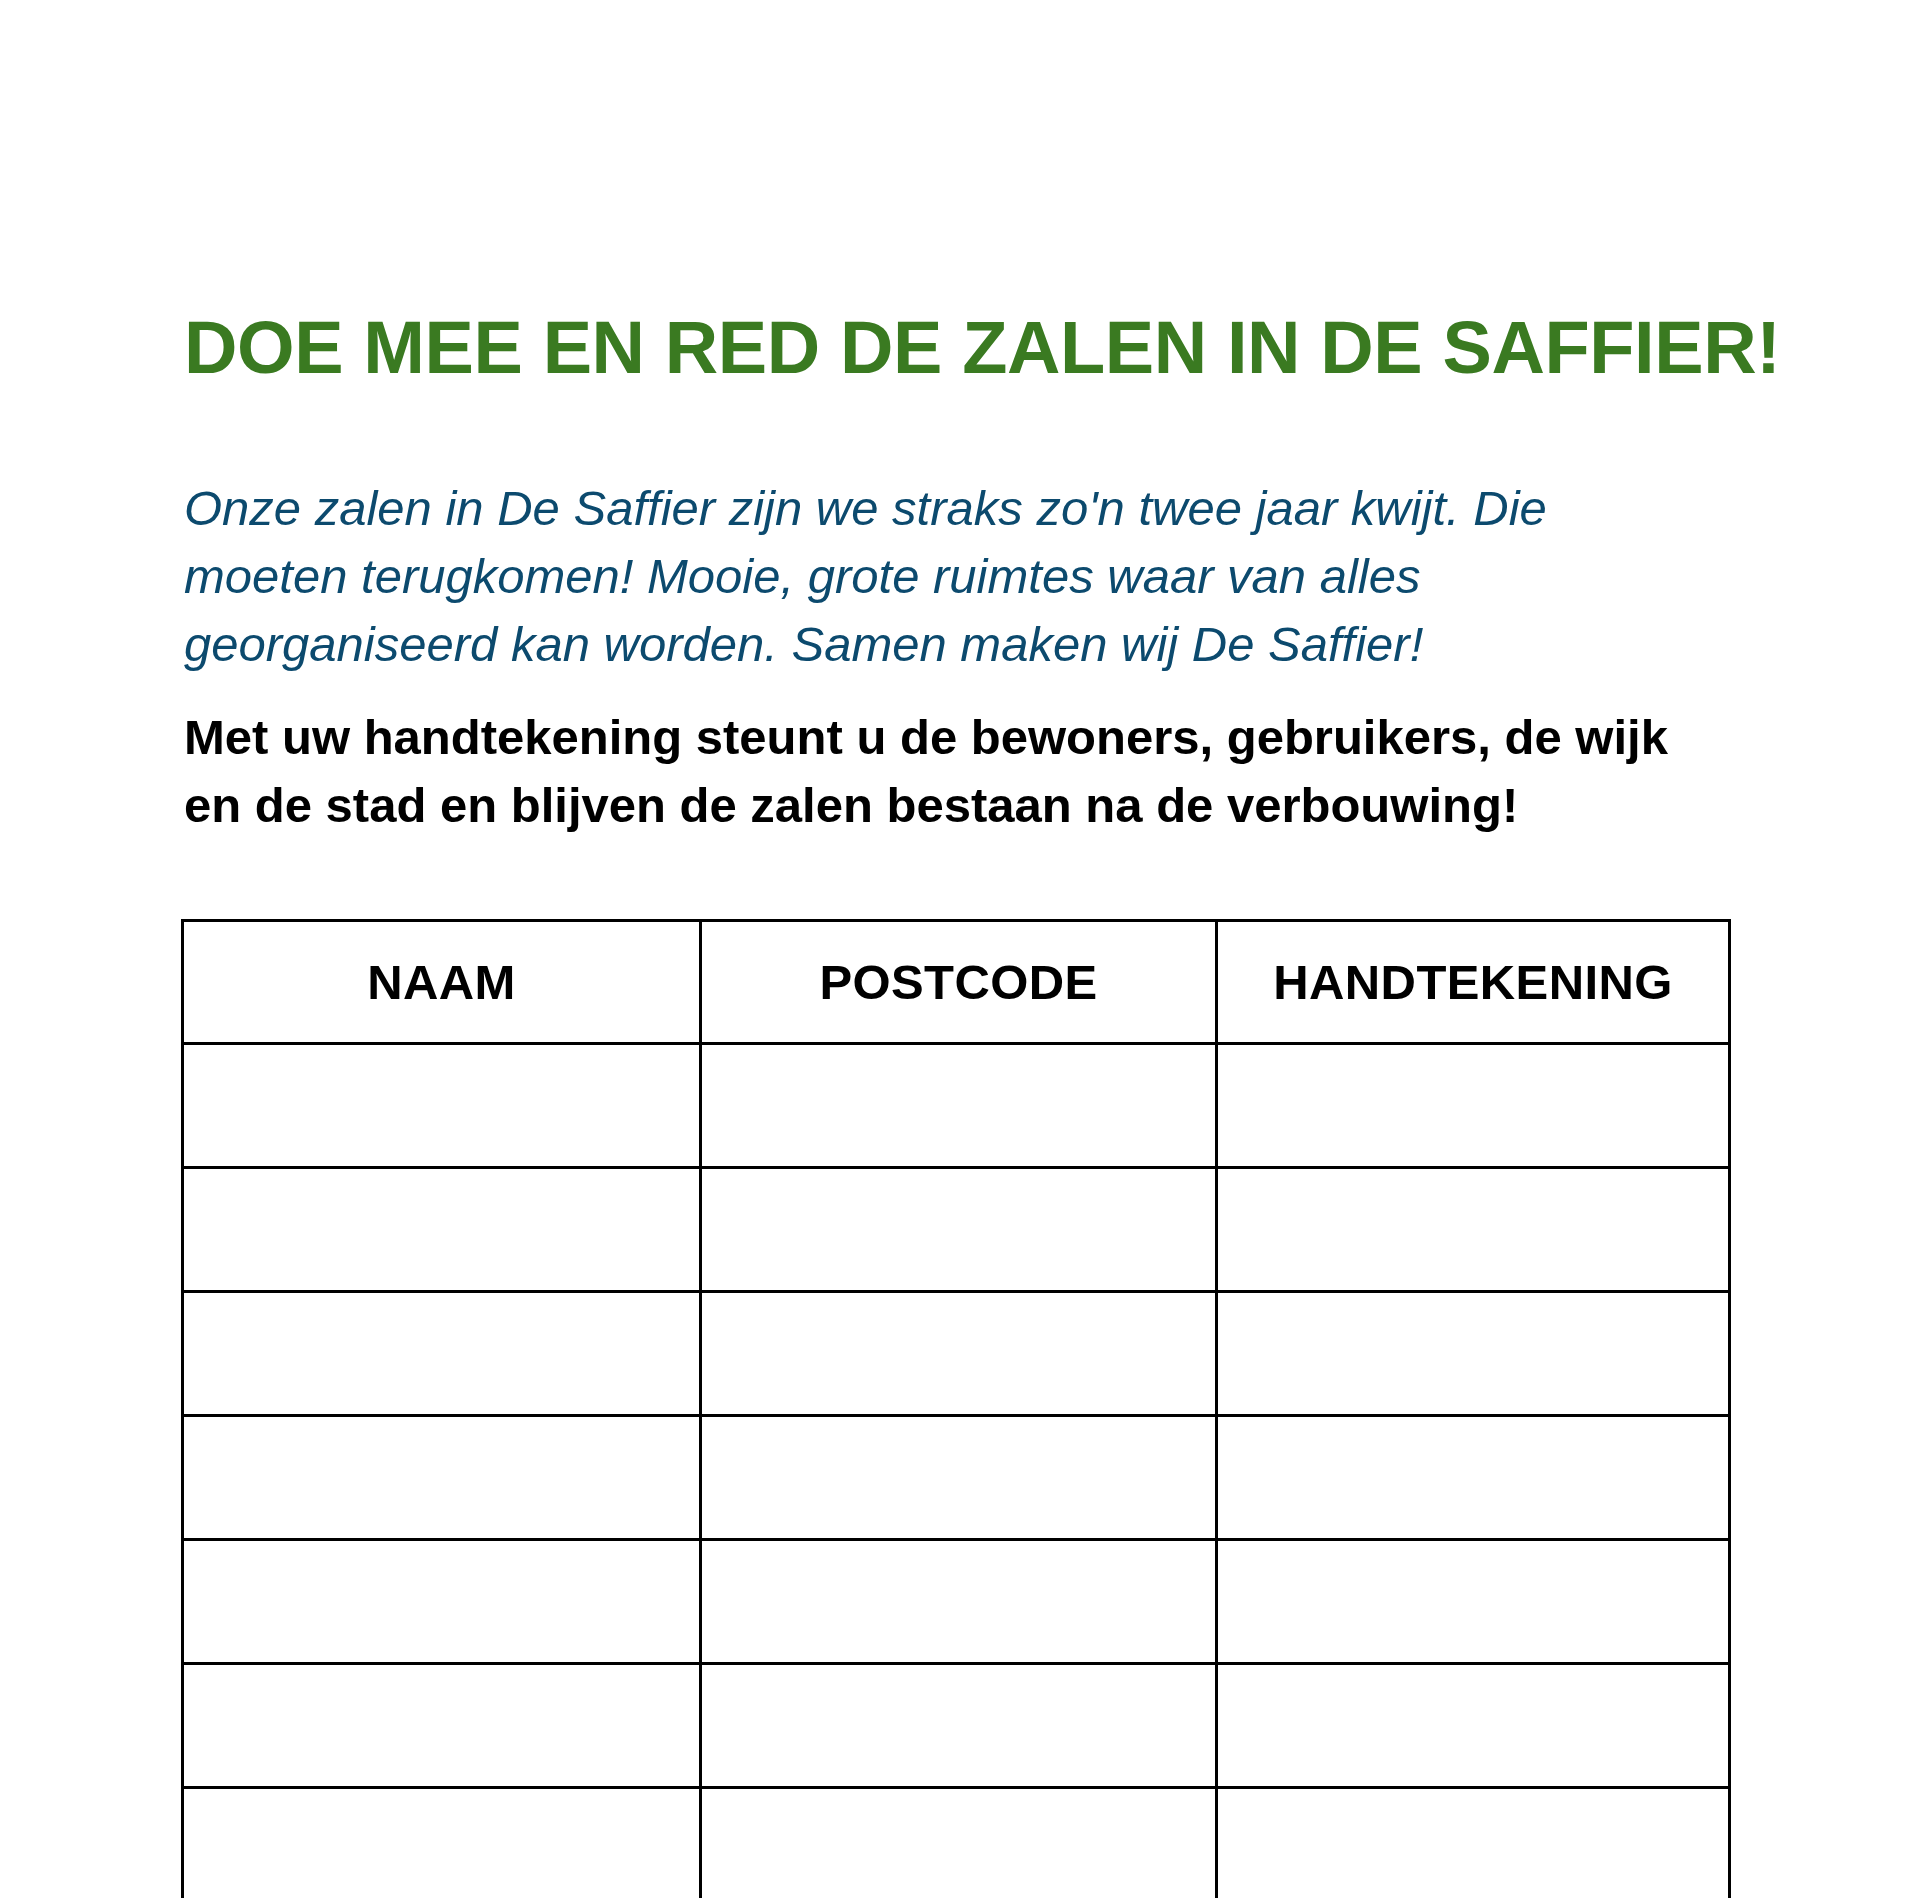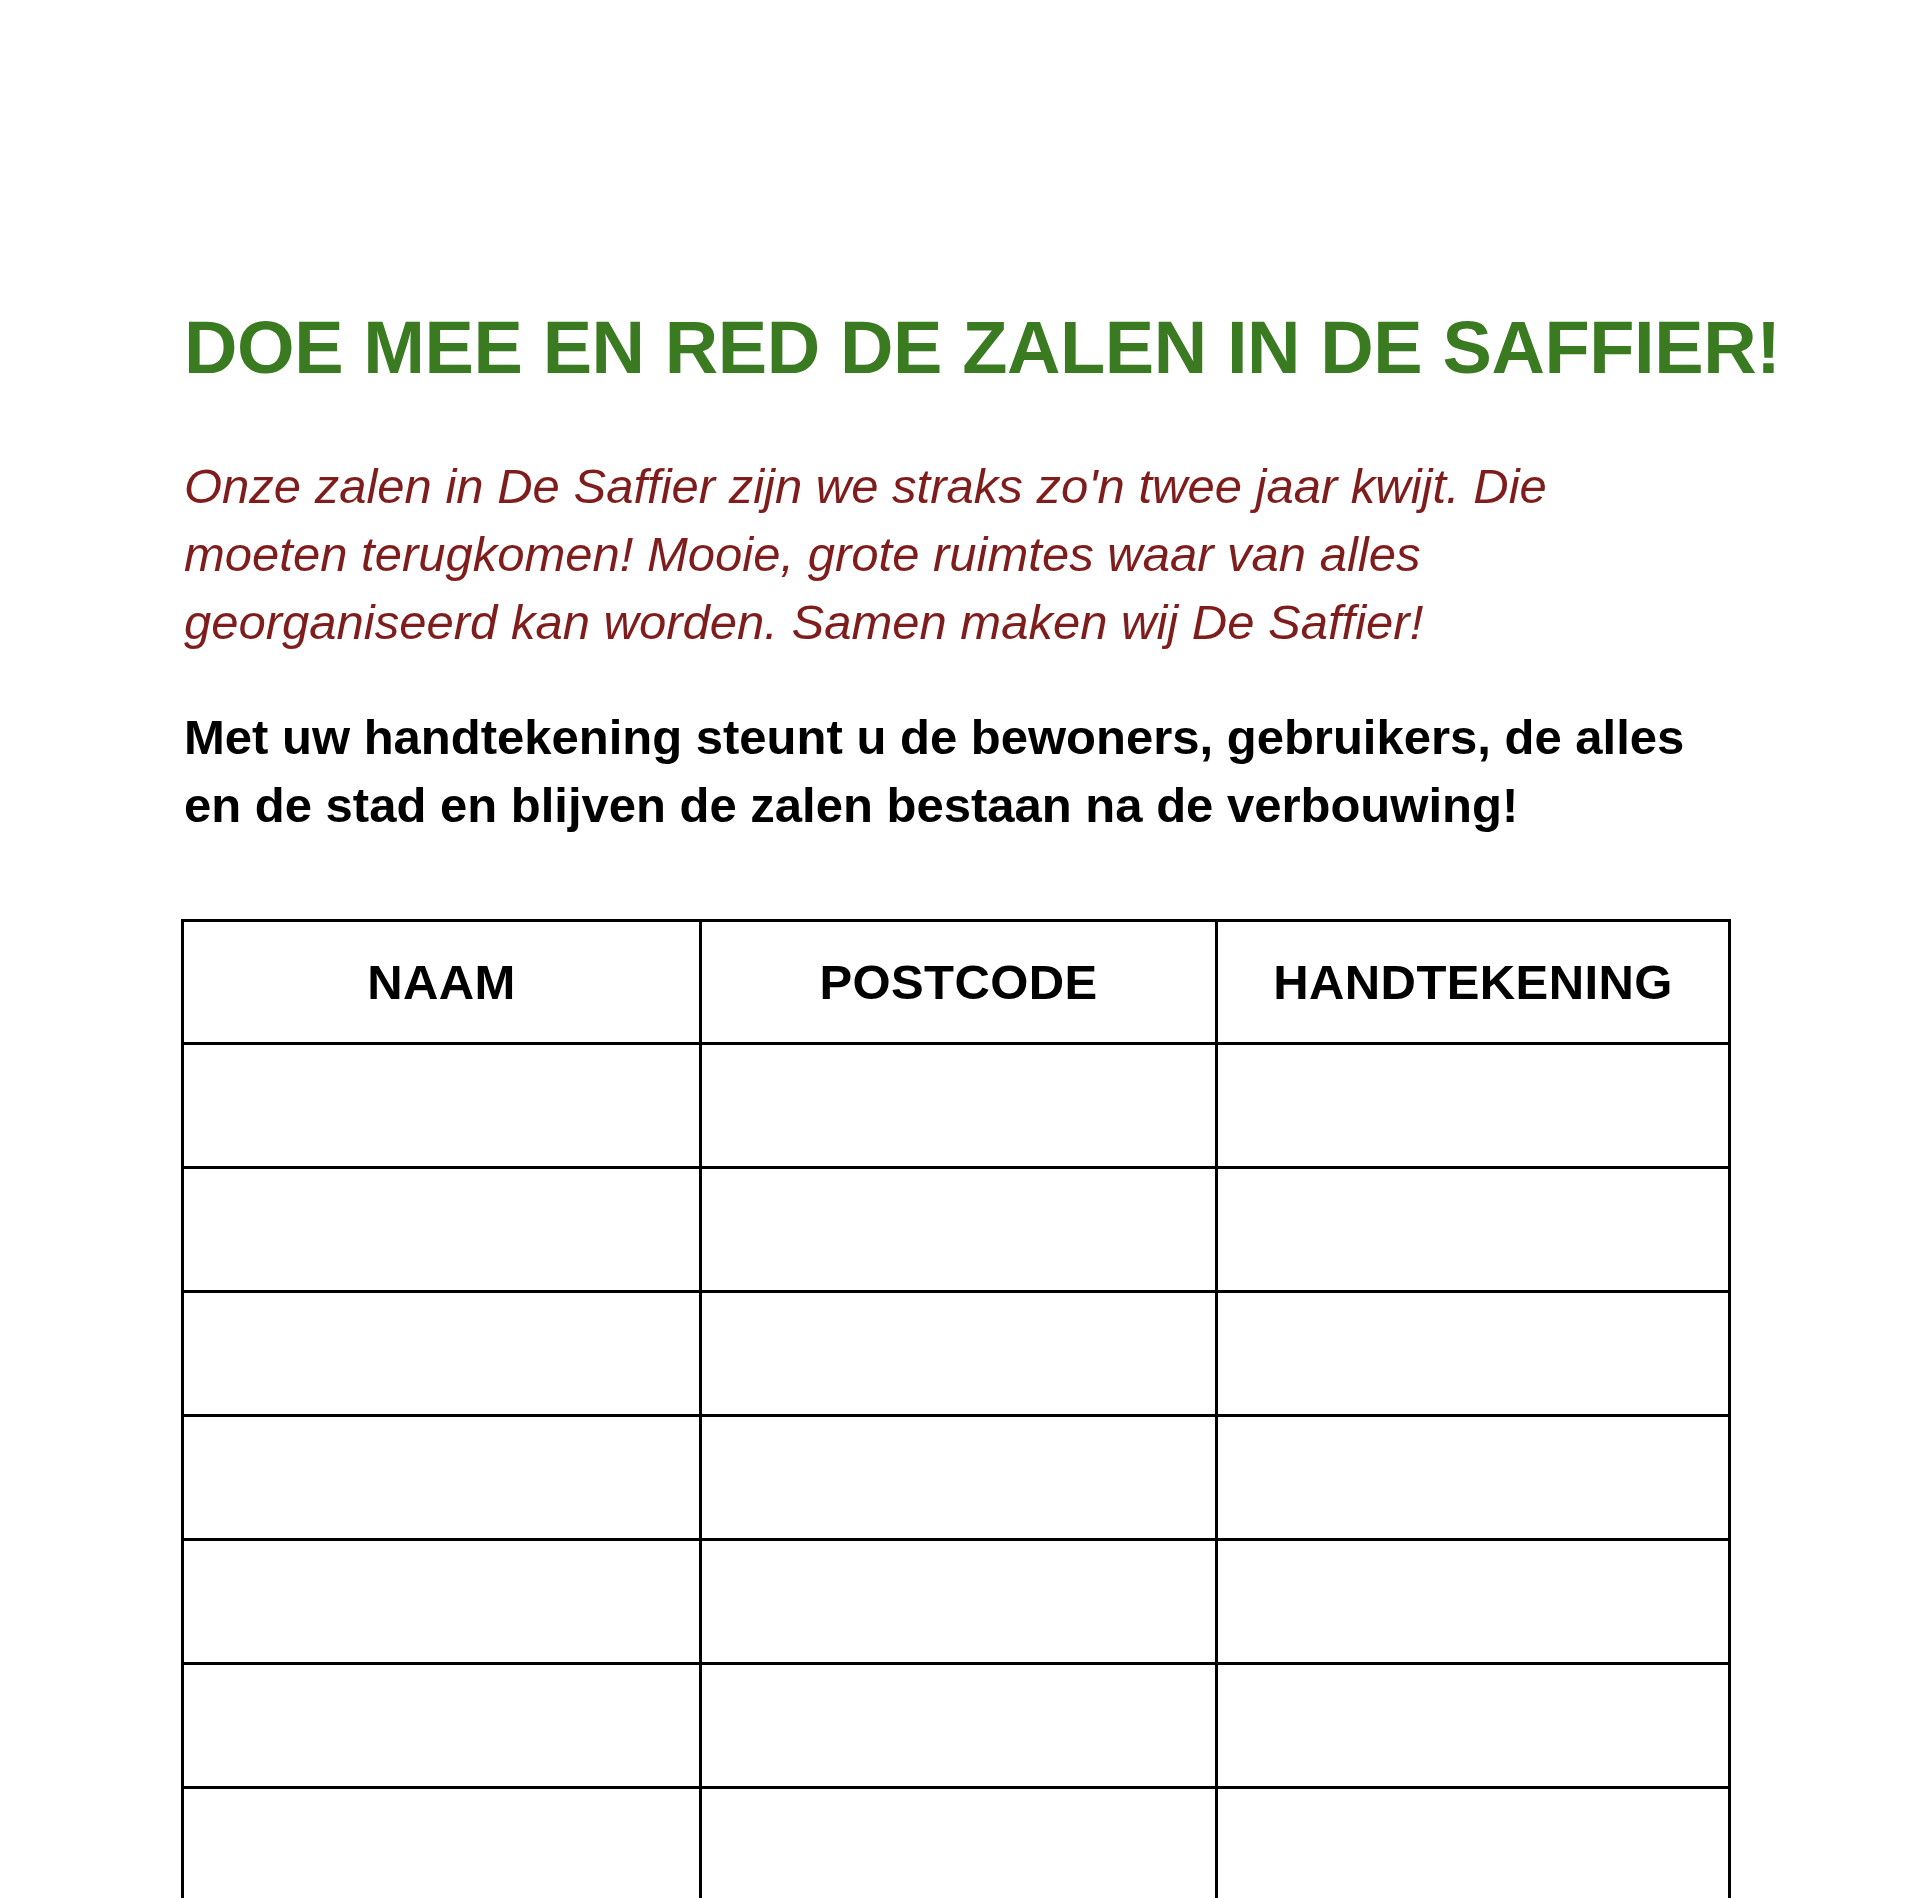--- a/index.html
+++ b/index.html
@@ -38,27 +38,27 @@
     font-weight: bold;
     letter-spacing: -0.4px;
     color: #3a7a21;
     white-space: nowrap;
   }
 
   
   #intro {
     position: absolute;
     left: 184px;
-    top: 403px;
+    top: 425px;
     width: 1495px;
     font-size: 49px;
     line-height: 68px;
     font-style: italic;
     font-weight: normal;
-    color: #7f1d1d;
+    color: #0c4a6e;
   }
 
   
   #cta {
     position: absolute;
     left: 184px;
     top: 654px;
     width: 1541px;
     font-size: 49px;
     line-height: 68px;
@@ -103,21 +103,21 @@
 </style>
 </head>
 <body>
 
 <div id="page">
 
   <h1 id="headline">DOE MEE EN RED DE ZALEN IN DE SAFFIER!</h1>
 
   <p id="intro">Onze zalen in De Saffier zijn we straks zo'n twee jaar kwijt. Die moeten terugkomen! Mooie, grote ruimtes waar van alles georganiseerd kan worden. Samen maken wij De Saffier!</p>
 
-  <p id="cta">Met uw handtekening steunt u de bewoners, gebruikers, de alles en de stad en blijven de zalen bestaan na de verbouwing!</p>
+  <p id="cta">Met uw handtekening steunt u de bewoners, gebruikers, de wijk en de stad en blijven de zalen bestaan na de verbouwing!</p>
 
   <table id="signature-table">
     <colgroup>
       <col class="c-naam">
       <col class="c-postcode">
       <col class="c-handtekening">
     </colgroup>
     <thead>
       <tr>
         <th>NAAM</th>

